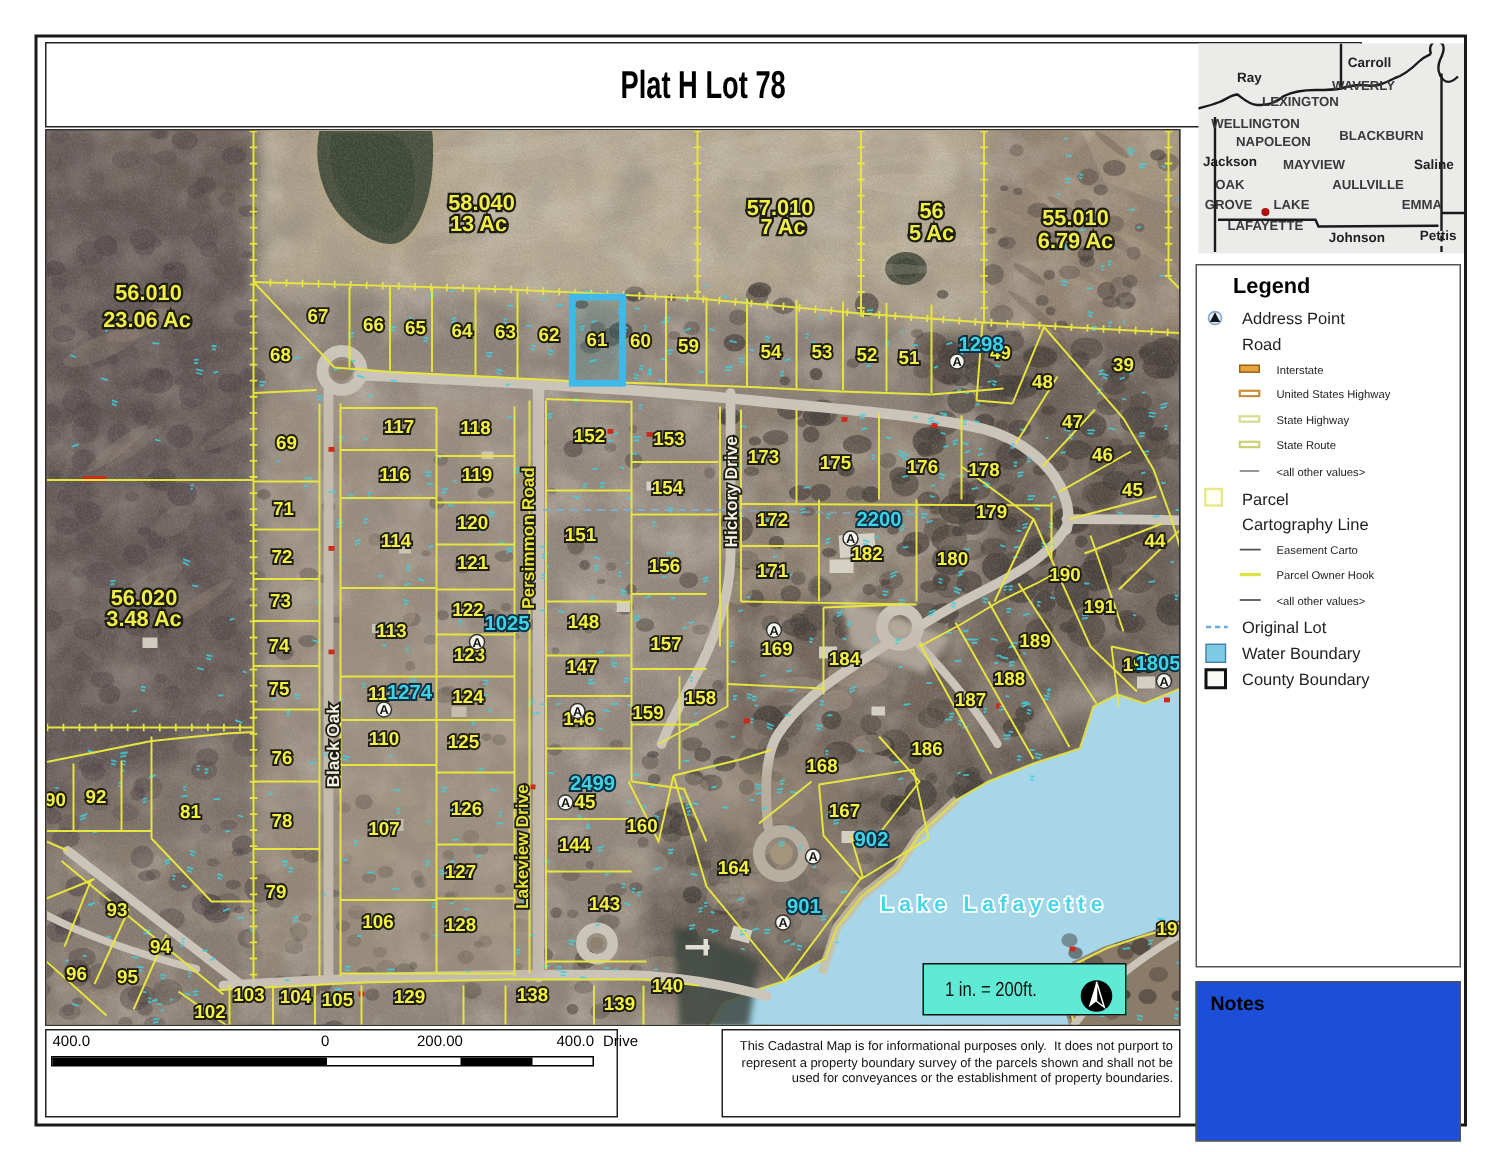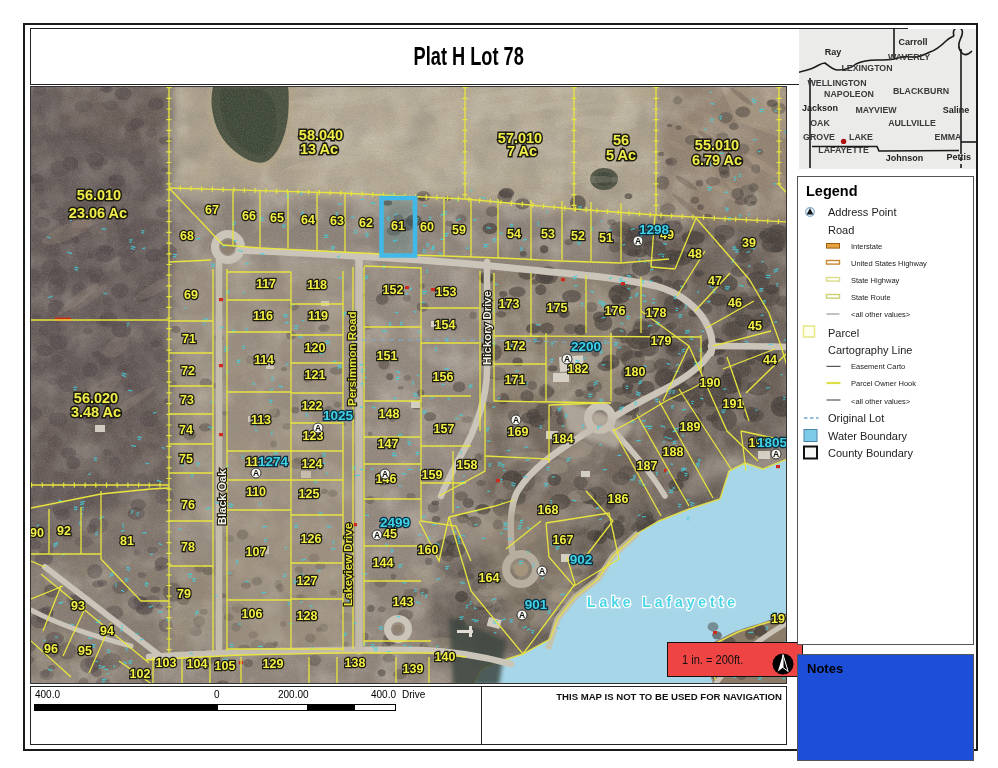--- a/index.html
+++ b/index.html
@@ -2008,44 +2008,44 @@
 <circle cx="376.0" cy="534.0" r="5.0" fill="#f7f7f2" stroke="#333" stroke-width="1"></circle>
 <text x="376.0" y="537.2" font-family="Liberation Sans, sans-serif" font-size="8.5" font-weight="bold" fill="#111" text-anchor="middle">A</text>
 <circle cx="521.0" cy="614.0" r="5.0" fill="#f7f7f2" stroke="#333" stroke-width="1"></circle>
 <text x="521.0" y="617.2" font-family="Liberation Sans, sans-serif" font-size="8.5" font-weight="bold" fill="#111" text-anchor="middle">A</text>
 <circle cx="541.0" cy="570.0" r="5.0" fill="#f7f7f2" stroke="#333" stroke-width="1"></circle>
 <text x="541.0" y="573.2" font-family="Liberation Sans, sans-serif" font-size="8.5" font-weight="bold" fill="#111" text-anchor="middle">A</text>
 <circle cx="775.0" cy="453.0" r="5.0" fill="#f7f7f2" stroke="#333" stroke-width="1"></circle>
 <text x="775.0" y="456.2" font-family="Liberation Sans, sans-serif" font-size="8.5" font-weight="bold" fill="#111" text-anchor="middle">A</text>
 </svg>
 
-<div class="abs" style="left:636px;top:555px;width:136px;height:35px;background:#ef4444;border:1px solid #111">
+<div class="abs" style="left:584px;top:555px;width:136px;height:35px;background:#5eead4;border:1px solid #111">
 <span class="abs" style="left:14px;top:9px;font-size:13.5px;color:#111;display:inline-block;transform:scaleX(0.82);transform-origin:0 0;white-space:nowrap">1 in. = 200ft.</span>
 <svg class="abs" style="left:104px;top:10px" width="22" height="22" viewBox="0 0 22 22">
 <circle cx="11" cy="11" r="10.5" fill="#000"></circle>
 <path d="M11 1.5 L5.8 18.5 L11 14.5 Z" fill="#fff"></path>
 <path d="M11 1.5 L16.2 18.5 L11 14.5 Z" fill="#000" stroke="#fff" stroke-width="1"></path>
 </svg>
 </div>
 </div>
 
-<div class="abs" style="left:30px;top:686px;width:452px;height:59px;border:1px solid #222;background:#fff">
+<div class="abs" style="left:30px;top:686px;width:382px;height:59px;border:1px solid #222;background:#fff">
 <span class="abs" style="left:4px;top:2px;font-size:10px">400.0</span>
 <span class="abs" style="left:183px;top:2px;font-size:10px">0</span>
 <span class="abs" style="left:247px;top:2px;font-size:10px">200.00</span>
 <span class="abs" style="left:340px;top:2px;font-size:10px">400.0</span>
 <span class="abs" style="left:371px;top:2px;font-size:10px">Drive</span>
 <div class="abs" style="left:3px;top:17px;width:362px;height:7px;border:1px solid #000">
 <div class="abs" style="left:0;top:0;width:183px;height:5px;background:#000"></div>
 <div class="abs" style="left:272px;top:0;width:48px;height:5px;background:#000"></div>
 </div>
 </div>
 
 <div class="abs" style="left:481px;top:686px;width:306px;height:59px;border:1px solid #222;background:#fff;text-align:right">
-<div style="margin:4px 4px 0 0;font-size:9.6px;font-weight:bold;color:#111">THIS MAP IS NOT TO BE USED FOR NAVIGATION</div>
+<div style="margin:5px 4px 0 0;font-size:8.6px;line-height:10.6px;color:#111">This Cadastral Map is for informational purposes only.&nbsp; It does not purport to<br>represent a property boundary survey of the parcels shown and shall not be<br>used for conveyances or the establishment of property boundaries.</div>
 </div>
 
 <div class="abs" style="left:799px;top:29px;width:177px;height:140px;background:#ebebe9">
 <svg width="177" height="140" viewBox="799 29 177 140">
 <g stroke="#1a1a1a" stroke-width="1.6" fill="none">
 <path d="M796,73 C 804,71 808,70 813,68 C 818,66 821,63 825,63 C 829,66 833,70 838,70 C 845,70 850,69 856,64 C 862,61 870,60 877,60 C 883,60 889,60 894,59 C 900,57 906,56 912,57 C 918,58 924,55 930,52 C 936,50 941,46 946,41 C 949,38 952,37 954,36"></path>
 <path d="M954,36 C952,30 956,26 960,28 C964,30 962,36 960,40 C958,45 959,50 962,53 C965,56 969,54 972,51"></path>
 <path d="M894,29 L894,59"></path>
 <path d="M961,49 L961,150"></path>
 <path d="M961,150 L961,168" stroke-dasharray="4 3"></path>
@@ -2071,21 +2071,21 @@
 <text x="861" y="139.5" font-size="8.8" fill="#3a3a3a">LAKE</text>
 <text x="948" y="139.5" font-size="8.8" fill="#3a3a3a">EMMA</text>
 <text x="843.6" y="153.4" font-size="8.8" fill="#3a3a3a">LAFAYETTE</text>
 <text x="904.6" y="161" font-size="9">Johnson</text>
 <text x="958.7" y="160" font-size="9">Pettis</text>
 </g>
 </svg>
 </div>
 
 <div class="abs" style="left:797px;top:176px;width:177px;height:469px;border:1px solid #555;background:#fff">
-<div class="abs" style="left:8px;top:6px;font-size:14.5px;font-weight:bold">Legend</div>
+<div class="abs" style="left:24px;top:6px;font-size:14.5px;font-weight:bold">Legend</div>
 <svg class="abs" style="left:0;top:0" width="175" height="467" viewBox="797 176 175 467">
 <circle cx="809" cy="211" r="4.3" fill="#eaf1f7" stroke="#88aacc" stroke-width="1.2"></circle>
 <path d="M809,207.2 L812.4,213.6 L805.6,213.6 Z" fill="#13161a"></path>
 <g font-family="Liberation Sans, sans-serif" fill="#222">
 <text x="827" y="215" font-size="11">Address Point</text>
 <text x="827" y="232.5" font-size="11">Road</text>
 <text x="850" y="248" font-size="7.5">Interstate</text>
 <text x="850" y="264.5" font-size="7.5">United States Highway</text>
 <text x="850" y="281.5" font-size="7.5">State Highway</text>
 <text x="850" y="298.5" font-size="7.5">State Route</text>

